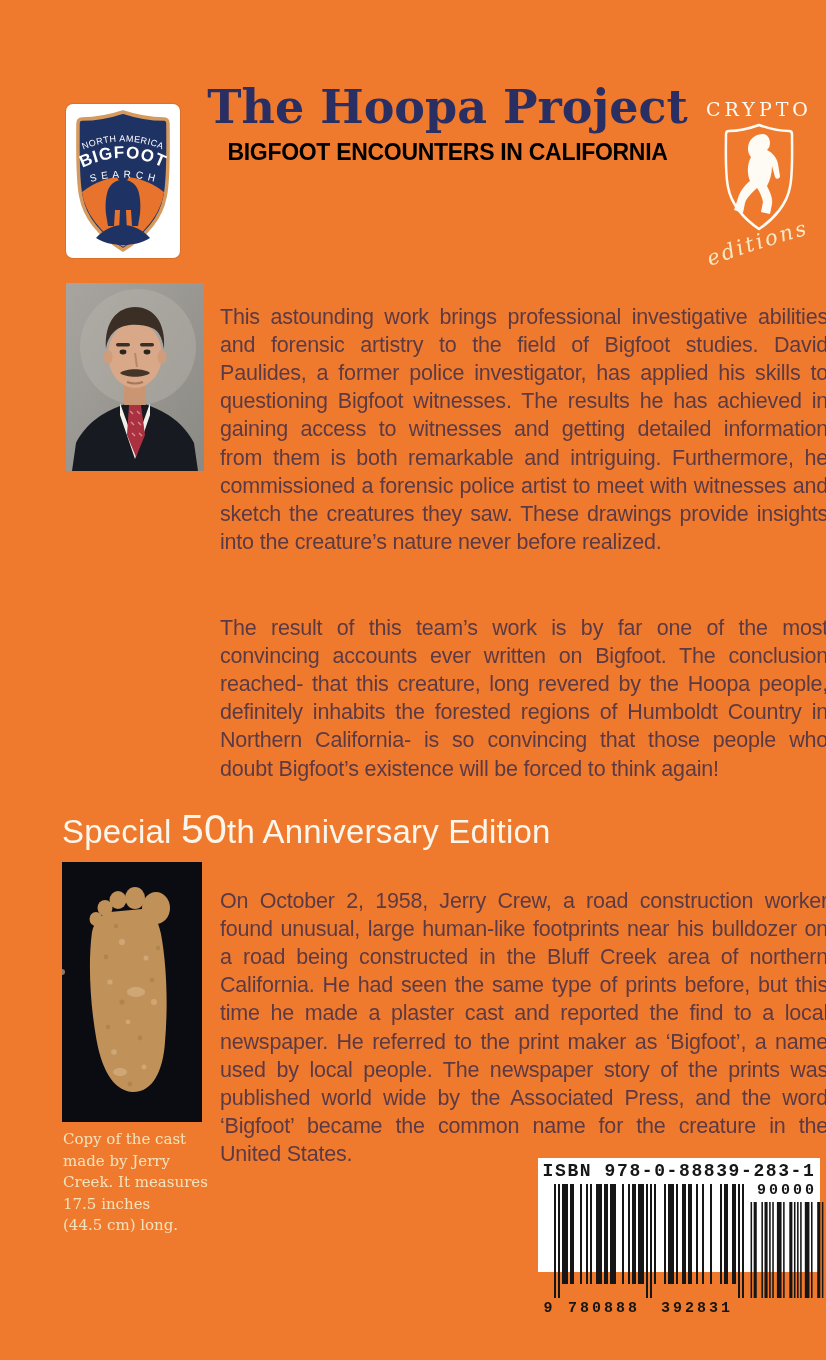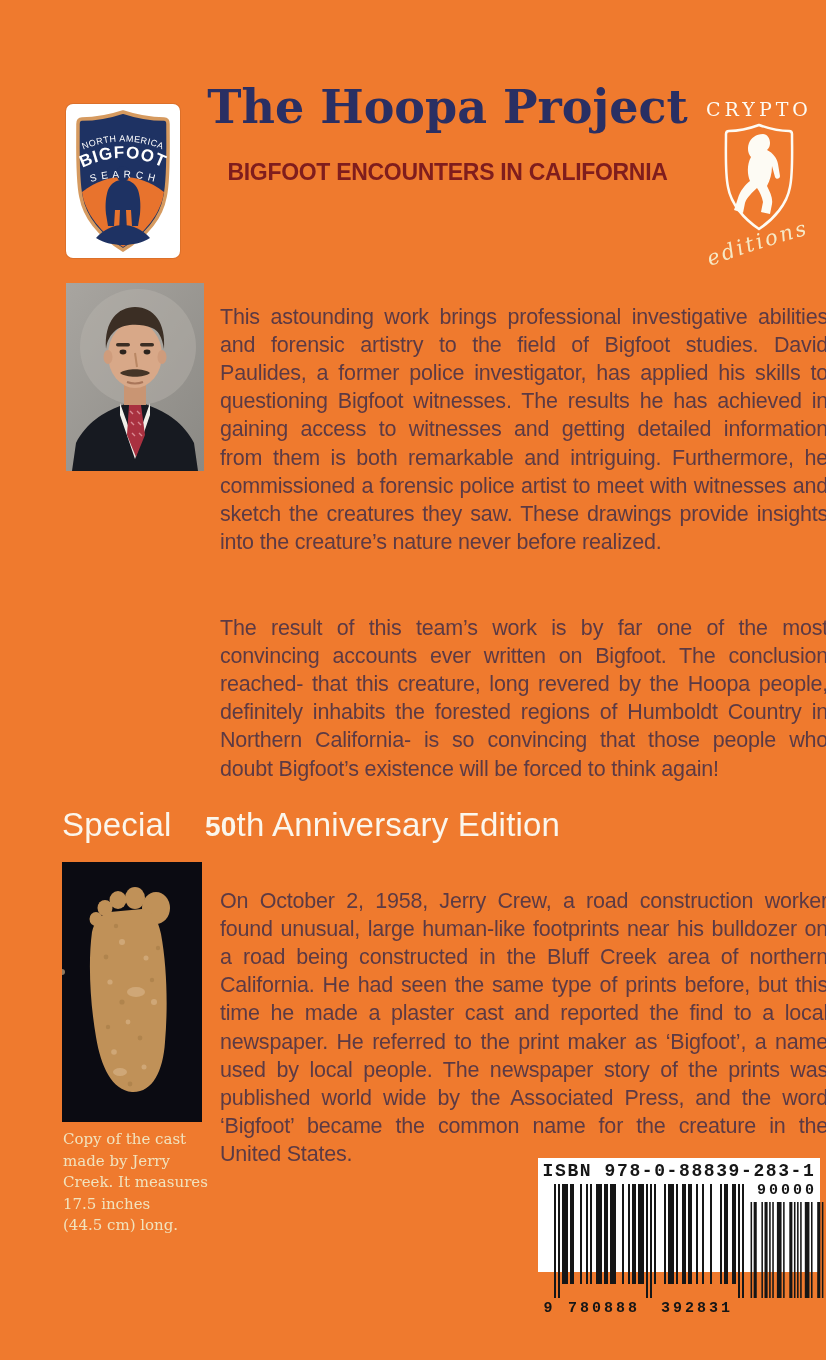--- a/index.html
+++ b/index.html
@@ -6,34 +6,34 @@
   .cover{
     position:relative;width:826px;height:1360px;background:#EF7A2E;
     overflow:hidden;font-family:"Liberation Sans",sans-serif;margin:0 auto;
   }
   
   .badge{position:absolute;left:66px;top:104px;width:114px;height:154px;
     background:#fff;border-radius:7px;box-shadow:0 0 0 1px rgba(0,0,0,.08);}
   .title-block{position:absolute;left:190px;top:82px;width:515px;text-align:center;}
   .title{font-family:"DejaVu Serif",serif;font-weight:700;font-size:46px;
     color:#2A2F63;margin:0;line-height:1.1;letter-spacing:0px;}
-  .subtitle{font-weight:700;font-size:23px;color:#7f1d1d;margin-top:26px;
+  .subtitle{font-weight:700;font-size:23px;color:#000000;margin-top:6px;
     letter-spacing:-0.3px;}
   .crypto{position:absolute;left:700px;top:98px;width:118px;height:178px;}
   
   .author-photo{position:absolute;left:66px;top:283px;width:138px;height:188px;}
   .footprint-photo{position:absolute;left:62px;top:862px;width:140px;height:260px;}
   
   .para{position:absolute;left:220px;width:608px;color:#5C3A44;
     font-size:21.5px;line-height:28.2px;text-align:justify;letter-spacing:-0.2px;}
   .p1{top:281px;} .p2{top:592px;} .p3{top:865px;}
   
   .anniv{position:absolute;left:62px;top:806px;color:#FBF6EC;font-size:33px;
     letter-spacing:0.2px;white-space:nowrap;}
-  .anniv .num{font-weight:700;font-size:28px;margin-left:24px;}
+  .anniv .num{font-weight:400;font-size:41px;}
   
   .caption{position:absolute;left:63px;top:1129px;
     font-family:"DejaVu Serif",serif;font-size:15px;line-height:21.5px;
     color:#F1E3BE;}
   .caption div{white-space:nowrap;}
   
   .barcode-box{position:absolute;left:538px;top:1158px;width:282px;height:114px;
     background:#fff;}
   .isbn-label{position:absolute;left:0;right:0;top:3px;text-align:center;
     font-family:"Liberation Mono",monospace;font-weight:700;font-size:18px;

